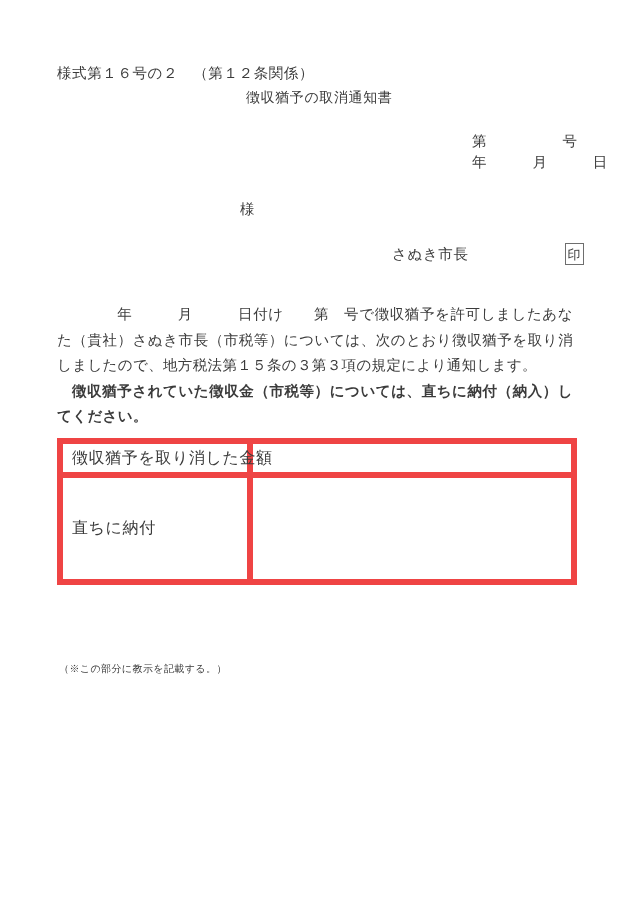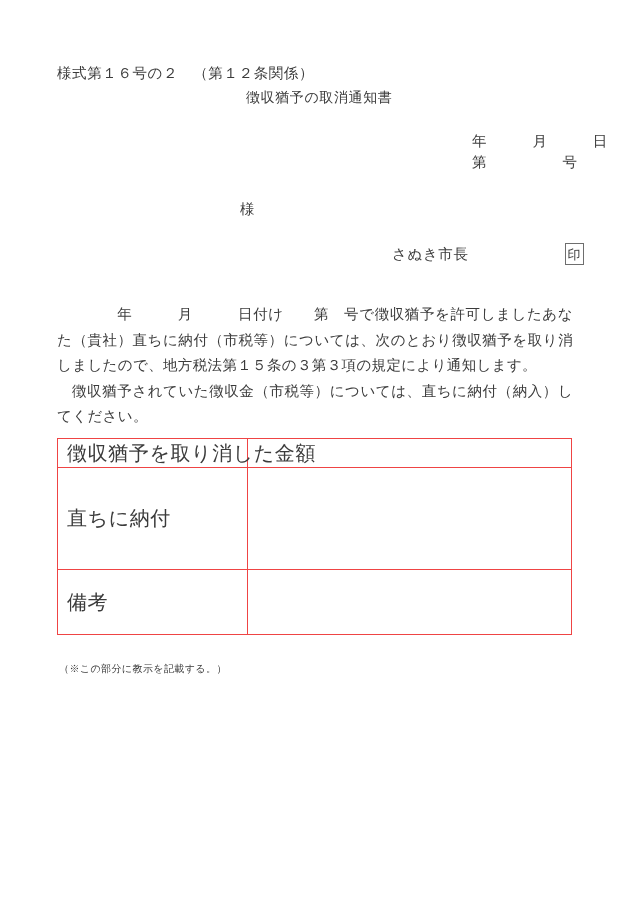--- a/index.html
+++ b/index.html
@@ -94,35 +94,35 @@
     left: 57px;
     top: 302px;
     width: 516px;
     font-size: 14.5px;
     line-height: 25.5px;
     letter-spacing: 0.35px;
     text-align: justify;
     text-justify: inter-character;
   }
   .para { margin: 0; }
-  .para + .para { margin-top: 0px; }
+  .para + .para { margin-top: 0px; font-weight: bold; }
   .indent1 { text-indent: 0; }
 
   
   .form-table {
     position: absolute;
     left: 57px;
     top: 438px;
     width: 514px;
     border-collapse: collapse;
     table-layout: fixed;
   }
   .form-table td {
-    border: 1px solid #ef4444;
-    font-size: 20px;
+    border: 6px solid #ef4444;
+    font-size: 16px;
     letter-spacing: 0.6px;
     padding: 0 0 0 9px;
     vertical-align: middle;
     white-space: pre;
   }
   .form-table td.val { padding: 0; }
   col.label-col { width: 190px; }
   col.value-col { width: 324px; }
   tr.r-amount td { height: 28px; }
   tr.r-reason td { height: 101px; }
@@ -142,52 +142,48 @@
 </head>
 <body>
 
 <div class="page">
 
   <div class="abs form-no">様式第１６号の２　（第１２条関係）</div>
 
   <div class="abs doc-title">徴収猶予の取消通知書</div>
 
   <div class="meta">
+    <div class="meta-line">第　　　　　号</div>
     <div class="meta-line">年　　　月　　　日</div>
-    <div class="meta-line">第　　　　　号</div>
   </div>
 
   <div class="abs addressee">様</div>
 
   <div class="signature">
     <span class="sig-name">さぬき市長</span>
     <span class="seal-box">印</span>
   </div>
 
   <div class="body-text">
-    <p class="para indent1">　　　　年　　　月　　　日付け　　第　号で徴収猶予を許可しましたあなた（貴社）直ちに納付（市税等）については、次のとおり徴収猶予を取り消しましたので、地方税法第１５条の３第３項の規定により通知します。</p>
+    <p class="para indent1">　　　　年　　　月　　　日付け　　第　号で徴収猶予を許可しましたあなた（貴社）さぬき市長（市税等）については、次のとおり徴収猶予を取り消しましたので、地方税法第１５条の３第３項の規定により通知します。</p>
     <p class="para">　徴収猶予されていた徴収金（市税等）については、直ちに納付（納入）してください。</p>
   </div>
 
   <table class="form-table">
     <colgroup>
       <col class="label-col">
       <col class="value-col">
     </colgroup>
     <tbody>
       <tr class="r-amount">
         <td class="label">徴収猶予を取り消した金額</td>
         <td class="val"></td>
       </tr>
       <tr class="r-reason">
         <td class="label">直ちに納付</td>
         <td class="val"></td>
       </tr>
-      <tr class="r-remarks">
-        <td class="label">備考</td>
-        <td class="val"></td>
-      </tr>
     </tbody>
   </table>
 
   <div class="abs footnote">（※この部分に教示を記載する。）</div>
 
 </div>
 
 </body></html>

